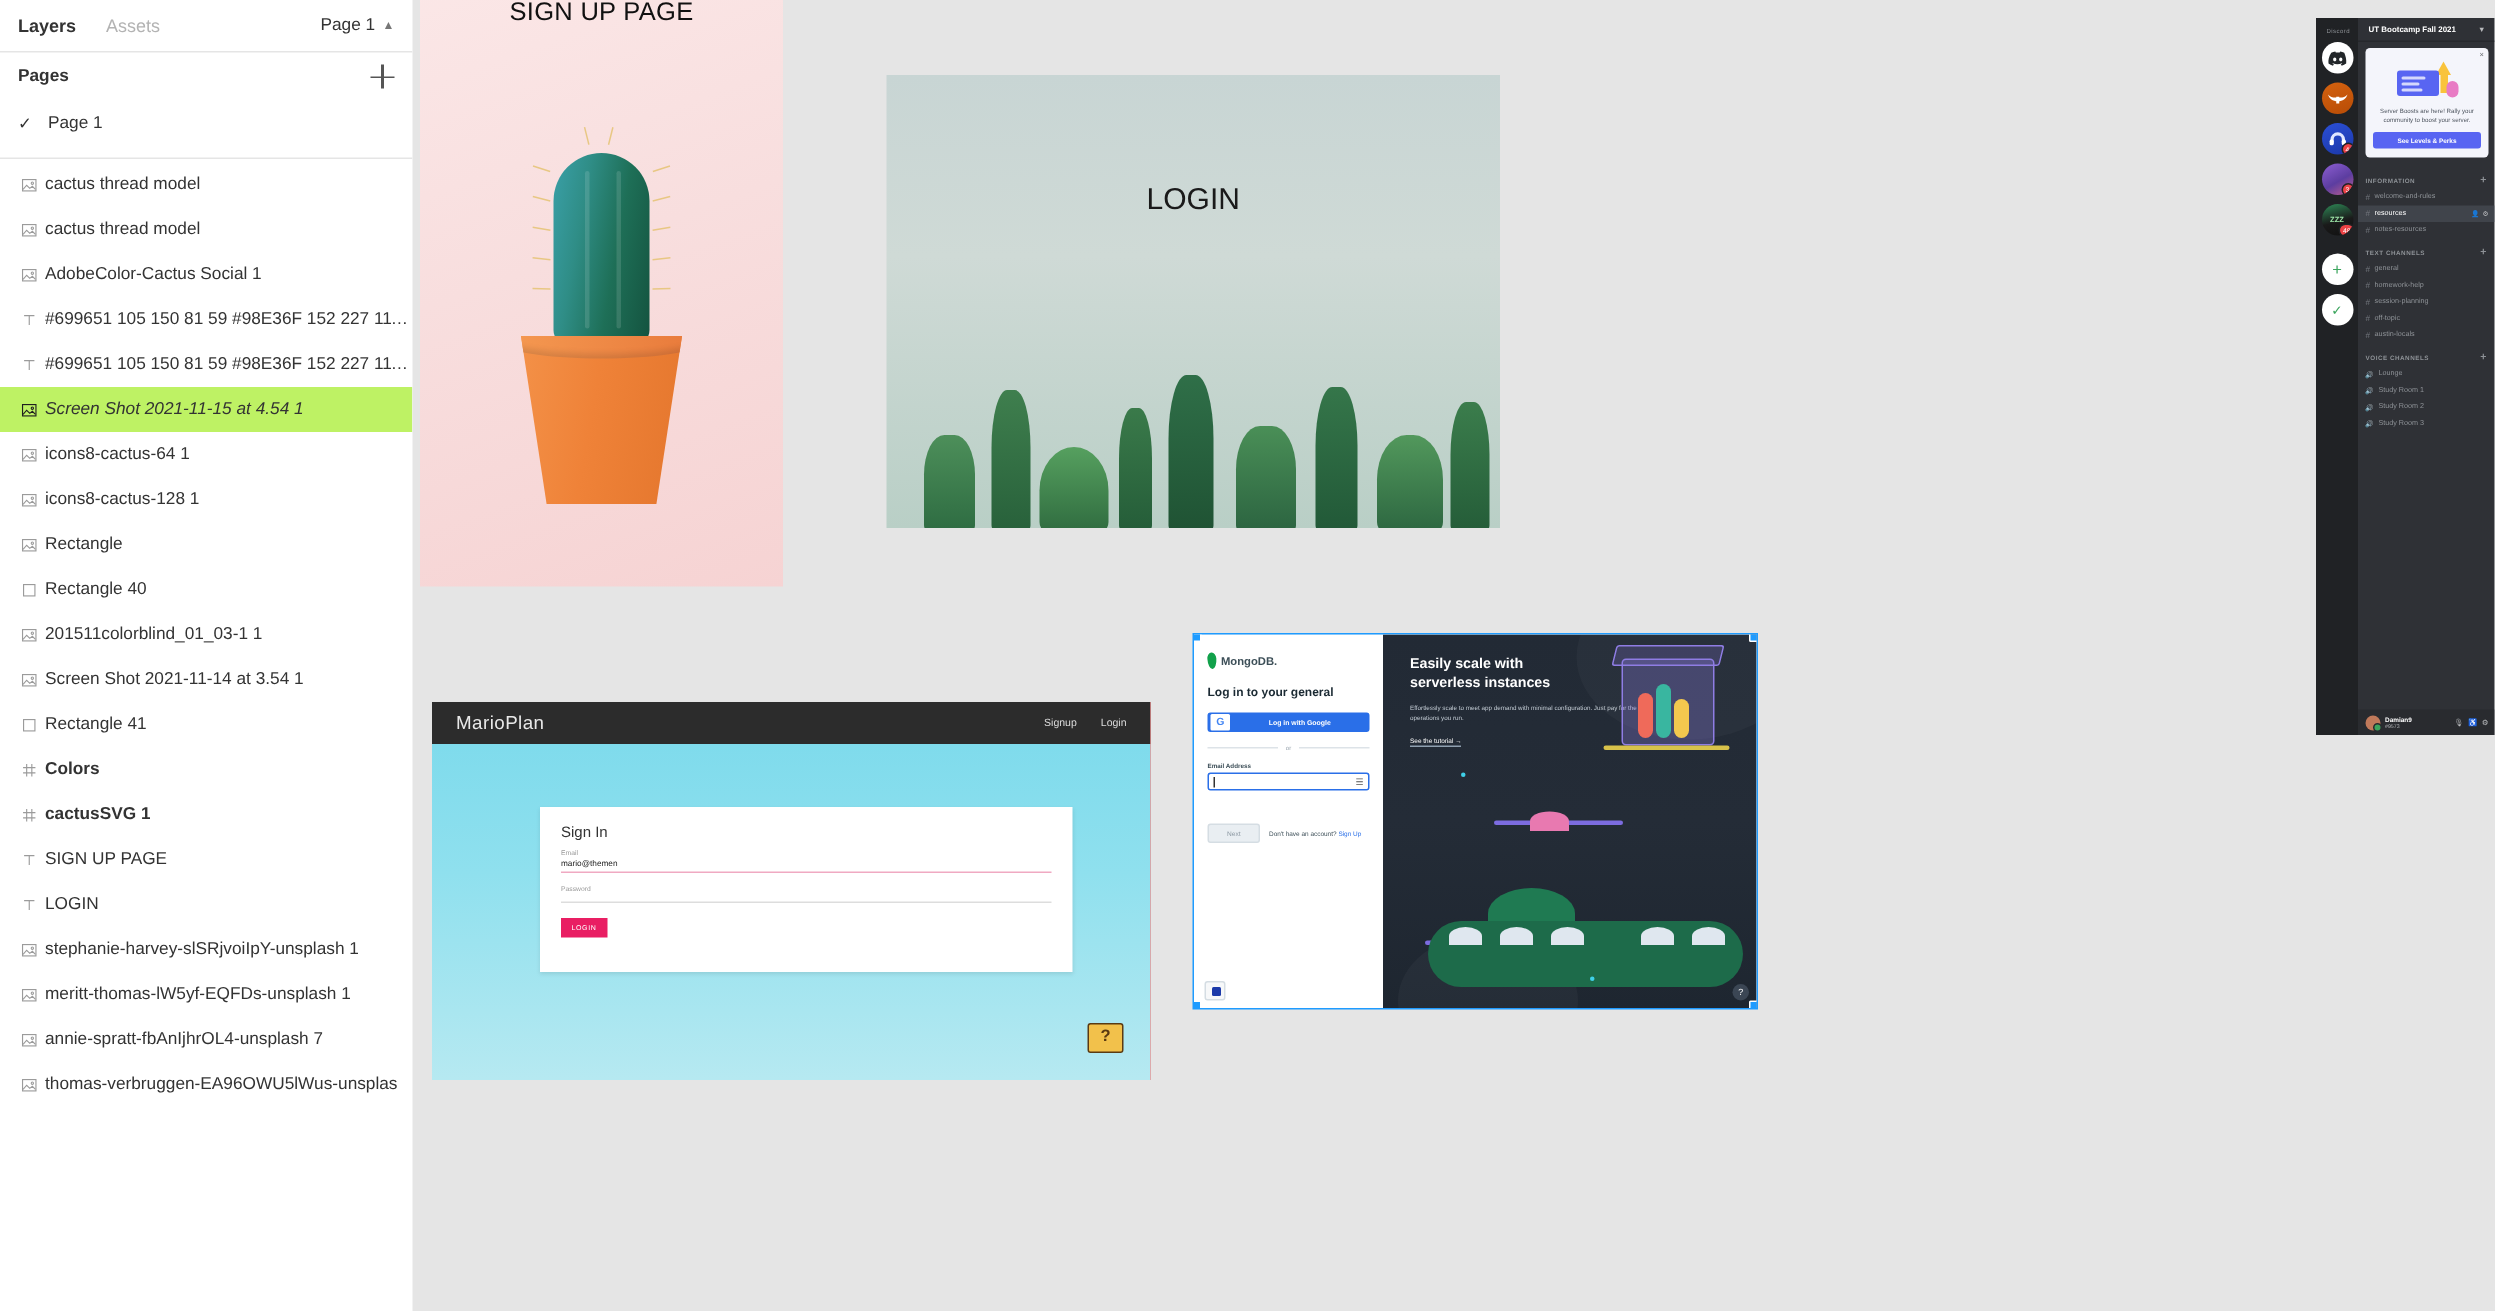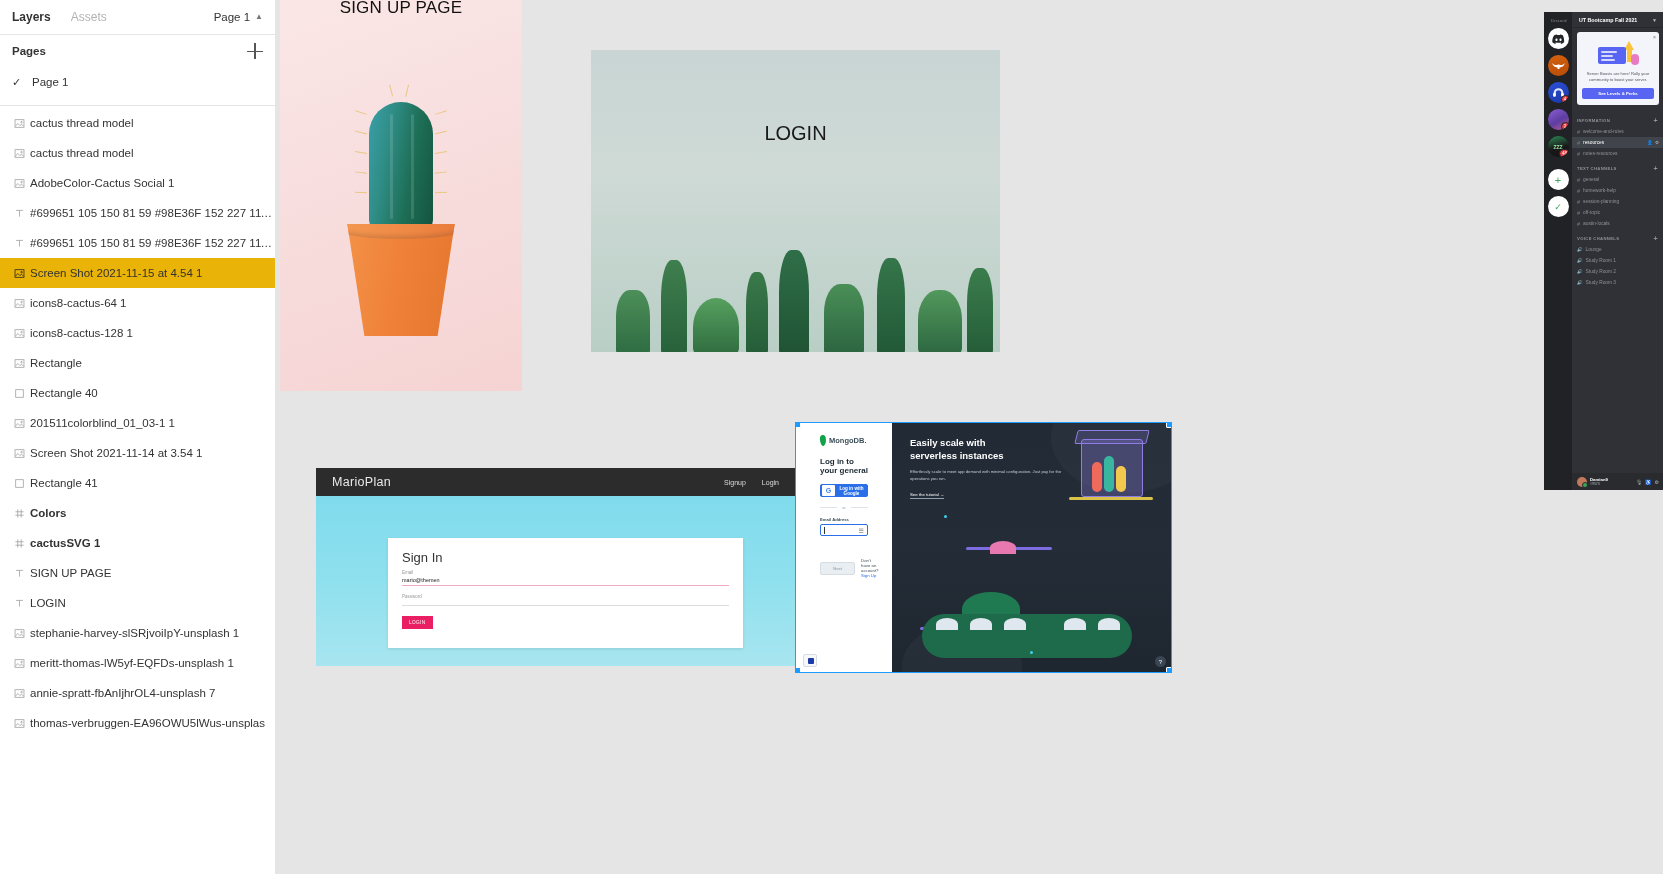--- a/index.html
+++ b/index.html
@@ -48,21 +48,21 @@
     padding-left: 12px; font-size: 11.5px; color: #333; cursor: pointer;
   }
   .page-row .chk { width: 20px; font-size: 11px; color: #333; }
 
   .layer-list { flex: 1; overflow: hidden; padding-top: 2px; }
   .layer-row {
     height: 30px; display: flex; align-items: center;
     padding-left: 8px; font-size: 11.5px; color: #333;
     cursor: pointer; white-space: nowrap; overflow: hidden;
   }
-  .layer-row.selected { background: #eab308; }
+  .layer-row.selected { background: #bef264; font-style: italic; }
   .layer-icon {
     width: 22px; flex-shrink: 0; display: flex;
     align-items: center; justify-content: center; color: #9b9b9b;
   }
   .layer-row.selected .layer-icon { color: #1f1f1f; }
   .layer-label { overflow: hidden; text-overflow: ellipsis; }
 
   
   .canvas { position: relative; flex: 1; height: 874px; background: #e5e5e5; overflow: hidden; }
 
@@ -113,40 +113,40 @@
   }
   .board-login .lbl {
     position: absolute; top: 72px; left: 0; width: 100%;
     text-align: center; font-size: 20px; color: #1a1a1a; font-weight: 400;
   }
   .cact-field { position: absolute; left: 0; bottom: -4px; width: 100%; height: 160px; }
   .cf { position: absolute; bottom: 0; border-radius: 40% 40% 6px 6px; }
 
   
   .board-mario {
-    position: absolute; left: 40px; top: 468px;
-    width: 479px; height: 198px; background: #ef4444; overflow: hidden;
+    position: absolute; left: 12px; top: 468px;
+    width: 479px; height: 252px; background: #ef4444; overflow: hidden;
   }
   .mp-nav {
     height: 28px; background: #2c2c2c; display: flex; align-items: center;
     padding: 0 16px; justify-content: space-between;
   }
   .mp-brand { font-size: 12.5px; color: #e9e9e9; letter-spacing: .3px; }
   .mp-links { display: flex; gap: 16px; font-size: 7px; color: #ddd; }
   .mp-body {
     height: 224px;
     background: linear-gradient(180deg,#7fdbec 0%,#8fe0ee 38%,#b6e9f1 100%);
     position: relative;
   }
   .mp-card {
     position: absolute; left: 72px; top: 42px; width: 355px; height: 110px;
     background: #fff; box-shadow: 0 1px 3px rgba(0,0,0,.10);
     padding: 12px 14px;
   }
-  .mp-h { font-size: 13px; color: #333; margin-bottom: 5px; }
+  .mp-h { font-size: 10px; color: #333; margin-bottom: 5px; }
   .mp-lab { font-size: 4.5px; color: #999; }
   .mp-val { font-size: 5.5px; color: #222; margin-top: 2px; }
   .mp-line { height: 1px; background: #f0a9c2; margin-top: 2px; }
   .mp-line.gray { background: #ddd; }
   .mp-grp { margin-top: 8px; }
   .mp-btn {
     display: inline-block; margin-top: 10px; background: #e91e63;
     color: #fff; font-size: 4.7px; padding: 4px 7px; letter-spacing: .4px;
   }
   .qblock {
@@ -156,21 +156,21 @@
     font-size: 11px; color: #5a3a12; font-weight: 700; overflow: hidden;
   }
   .qblock span { transform: translateY(-1px); }
 
   
   .board-mongo {
     position: absolute; left: 520px; top: 423px;
     width: 375px; height: 249px; background: #fff;
     outline: 1.5px solid #1e9bff; overflow: hidden; display: flex;
   }
-  .mg-left { width: 96px; height: 100%; background: #fff; padding: 12px 24px; }
+  .mg-left { width: 126px; height: 100%; background: #fff; padding: 12px 9px; }
   .mg-logo { display: flex; align-items: center; gap: 3px; margin-bottom: 11px; }
   .mg-leaf {
     width: 6px; height: 11px; background: #12a14b;
     border-radius: 50% 50% 50% 50% / 38% 38% 62% 62%;
     transform: rotate(-4deg);
   }
   .mg-logo-t { font-size: 7.5px; color: #3d4f58; font-weight: 700; }
   .mg-title { font-size: 8px; color: #1b2a33; font-weight: 700; margin-bottom: 9px; }
   .mg-google {
     height: 13px; background: #2a6fe8; border-radius: 2px;

